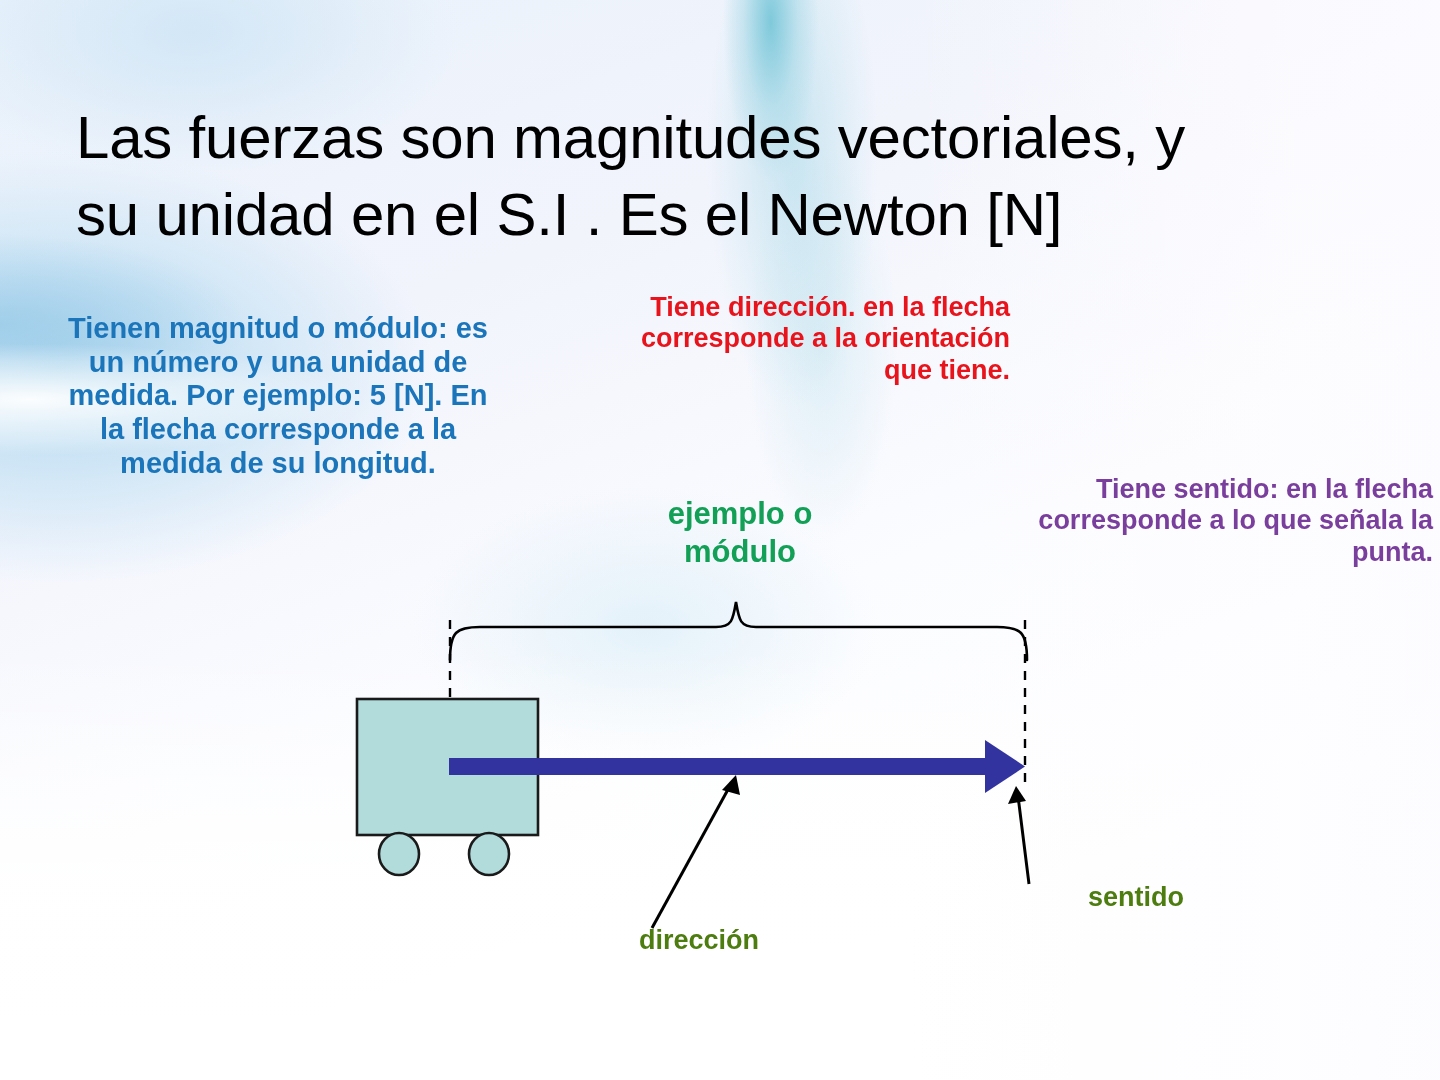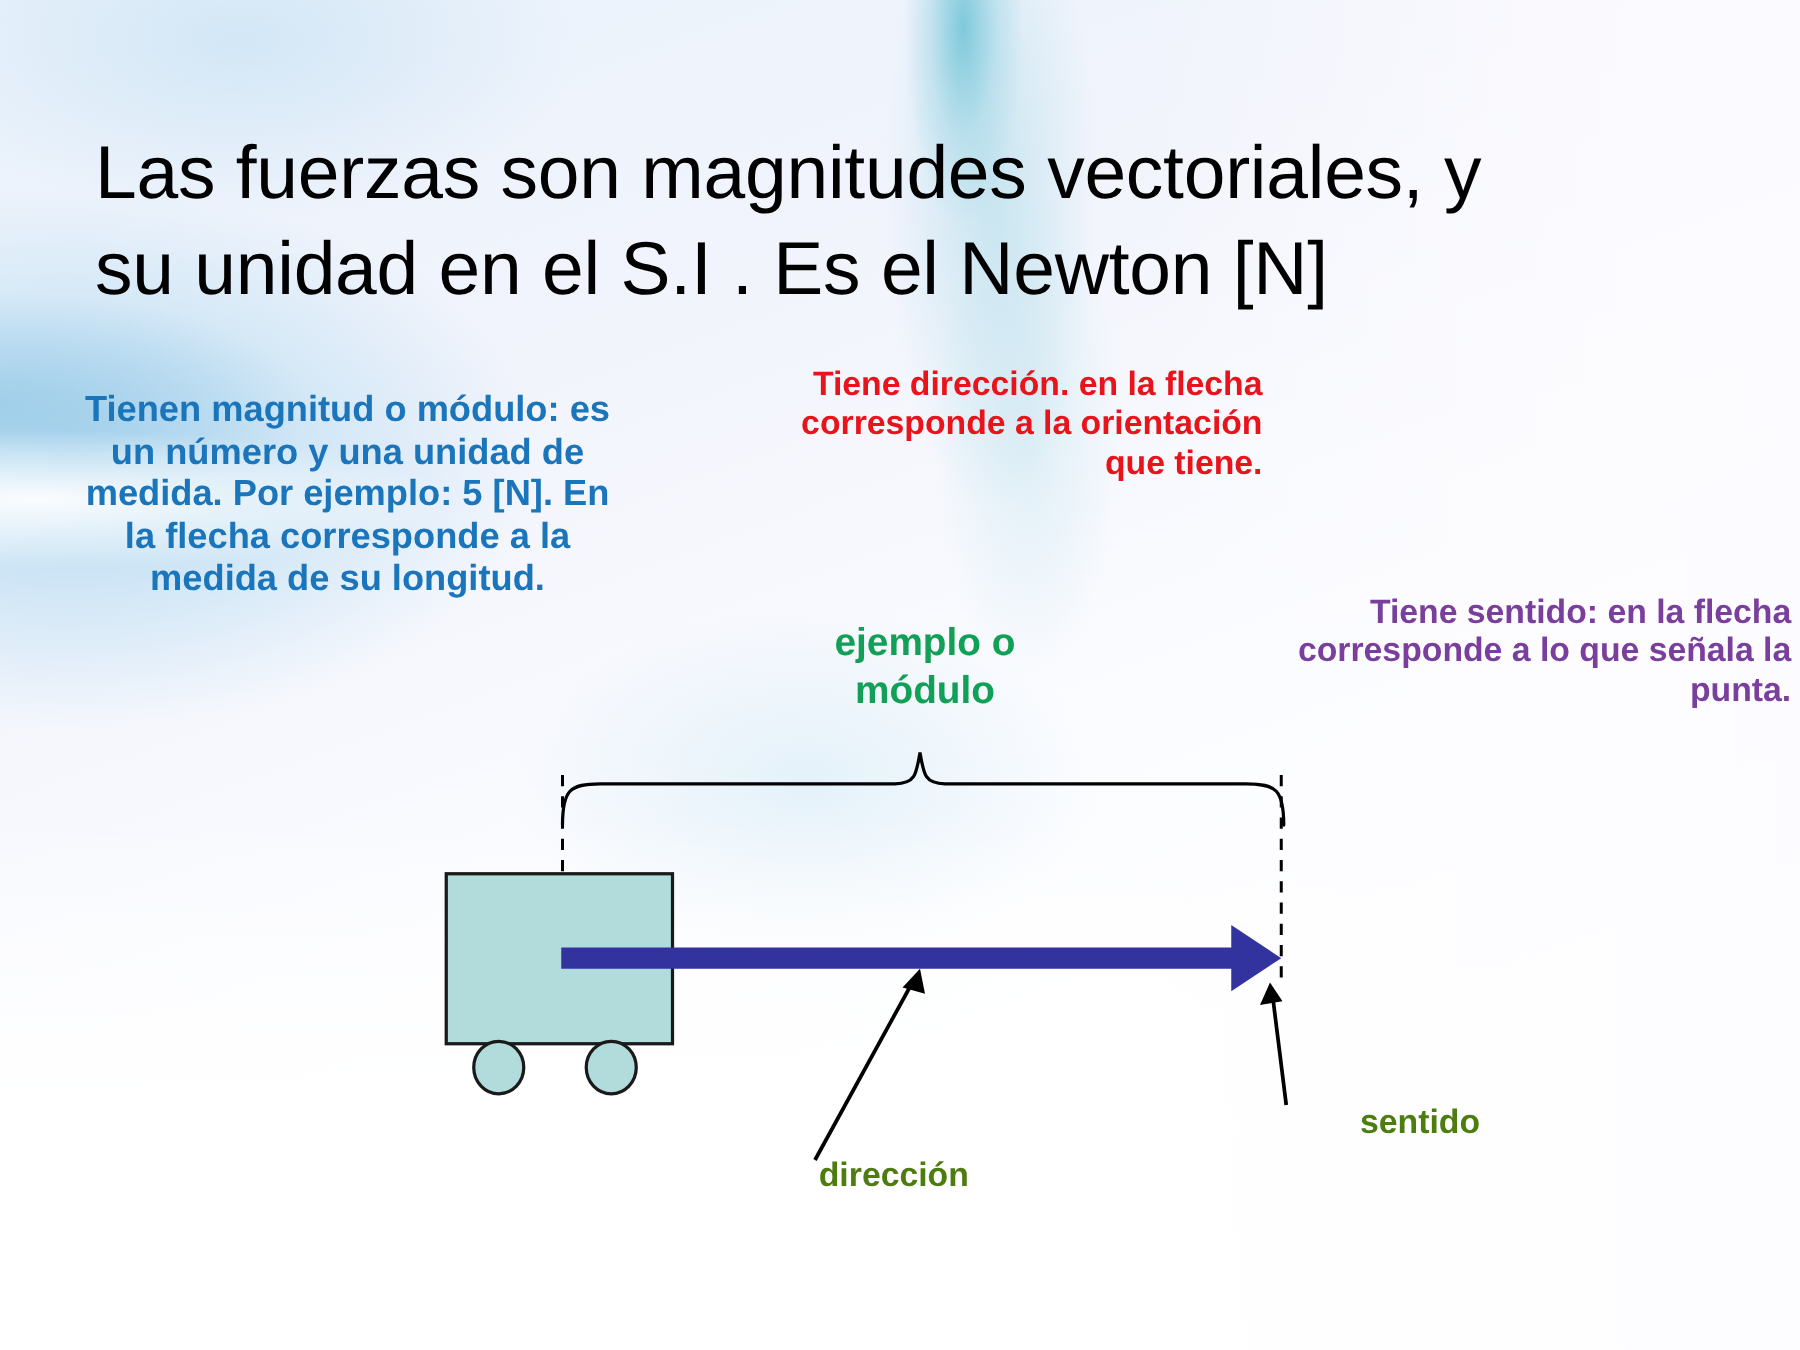--- a/index.html
+++ b/index.html
@@ -119,21 +119,21 @@
     white-space: pre-line;
   }
 
   
   .pointer-label {
     position: absolute;
     font-weight: bold;
     font-size: 27px;
     color: #4d7c0f;
   }
-  #label-direccion { left: 655px; top: 925px; }
+  #label-direccion { left: 639px; top: 925px; }
   #label-sentido   { left: 1088px; top: 882px; }
 
   
   #diagram {
     position: absolute;
     left: 0;
     top: 0;
     width: 1440px;
     height: 1080px;
   }

